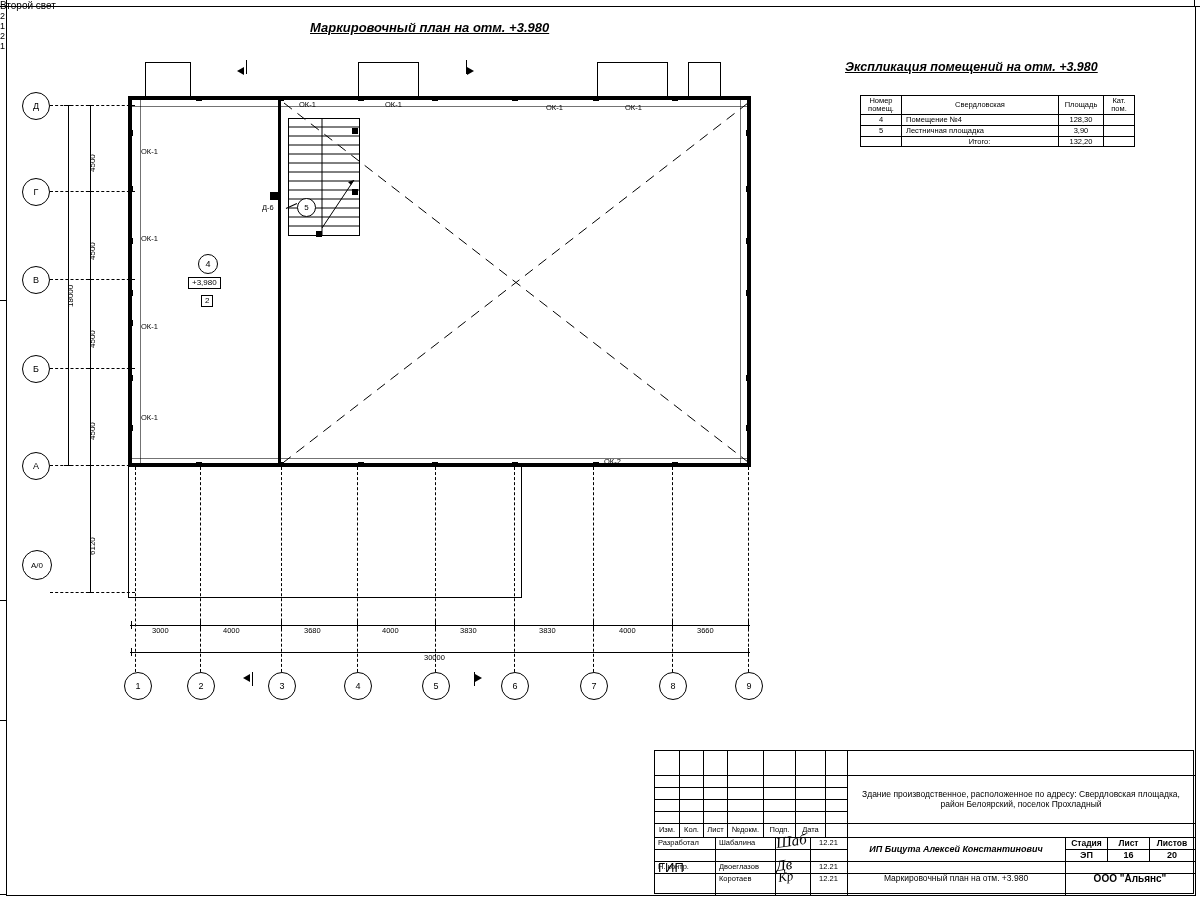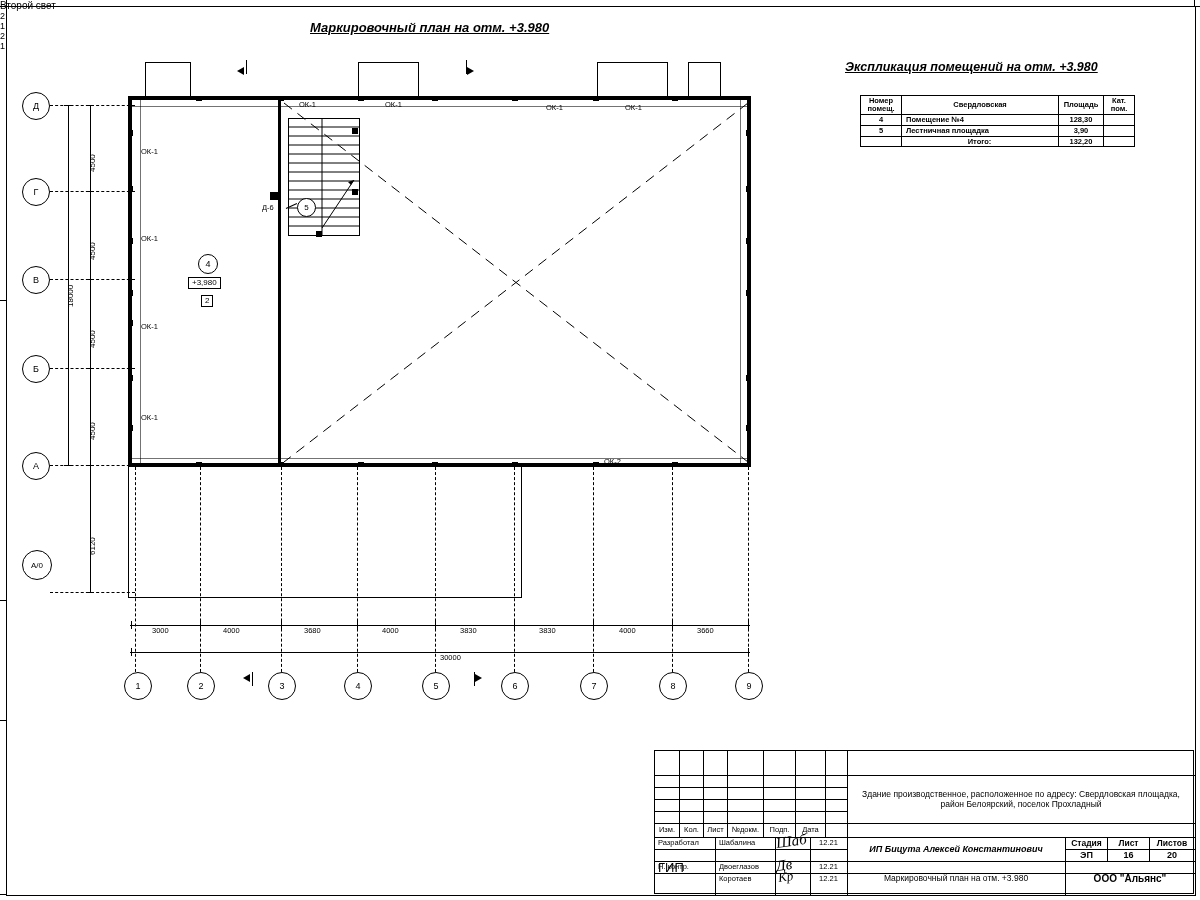--- a/index.html
+++ b/index.html
@@ -51,21 +51,21 @@
   
   .expl-table {
     position: absolute;
     left: 860px; top: 95px;
     border-collapse: collapse;
     font-size: 7.5px;
   }
   .expl-table td, .expl-table th {
     border: 1px solid #000;
     padding: 1px 3px;
-    font-weight: bold;
+    font-weight: normal;
     text-align: center;
     line-height: 1.05;
   }
   .expl-table th { font-size: 7.5px; }
   .expl-table .c-num { width: 34px; }
   .expl-table .c-name { width: 150px; }
   .expl-table .c-area { width: 38px; }
   .expl-table .c-cat { width: 24px; }
   .expl-table .name-cell { text-align: left; padding-left: 4px; }
   .expl-table .total-label { text-align: center; padding-right: 4px; border-left: none;}
@@ -410,21 +410,21 @@
   <div class="ln vln" style="left:748px;top:648px;height:8px;"></div>
 
   <div class="lbl" style="left:152px;top:626px;">3000</div>
   <div class="lbl" style="left:223px;top:626px;">4000</div>
   <div class="lbl" style="left:304px;top:626px;">3680</div>
   <div class="lbl" style="left:382px;top:626px;">4000</div>
   <div class="lbl" style="left:460px;top:626px;">3830</div>
   <div class="lbl" style="left:539px;top:626px;">3830</div>
   <div class="lbl" style="left:619px;top:626px;">4000</div>
   <div class="lbl" style="left:697px;top:626px;">3660</div>
-  <div class="lbl" style="left:440px;top:653px;">30000</div>
+  <div class="lbl" style="left:424px;top:653px;">30000</div>
 
   <div class="circle" style="left:124px;top:672px;width:26px;height:26px;">1</div>
   <div class="circle" style="left:187px;top:672px;width:26px;height:26px;">2</div>
   <div class="circle" style="left:268px;top:672px;width:26px;height:26px;">3</div>
   <div class="circle" style="left:344px;top:672px;width:26px;height:26px;">4</div>
   <div class="circle" style="left:422px;top:672px;width:26px;height:26px;">5</div>
   <div class="circle" style="left:501px;top:672px;width:26px;height:26px;">6</div>
   <div class="circle" style="left:580px;top:672px;width:26px;height:26px;">7</div>
   <div class="circle" style="left:659px;top:672px;width:26px;height:26px;">8</div>
   <div class="circle" style="left:735px;top:672px;width:26px;height:26px;">9</div>

